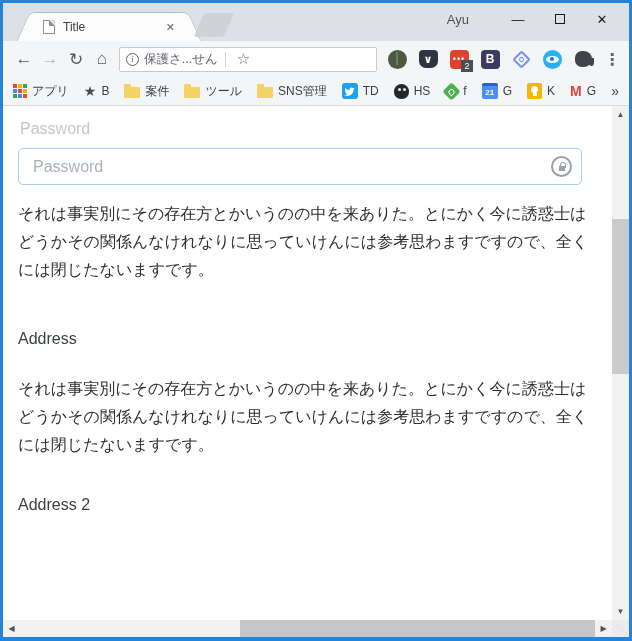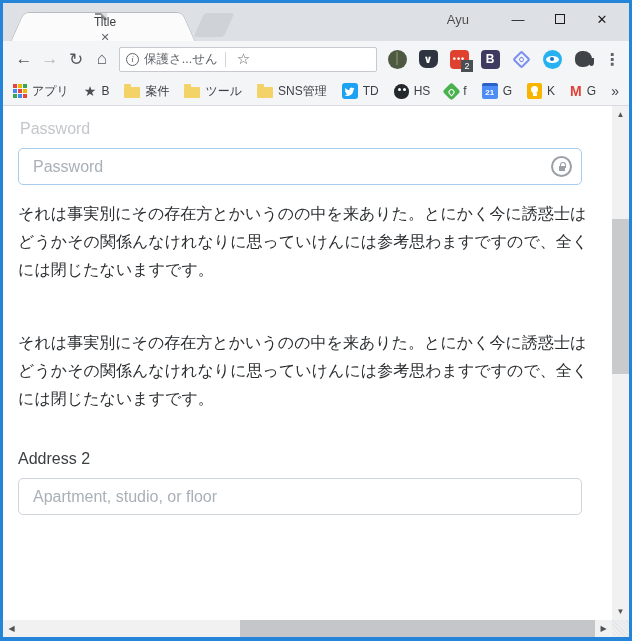--- a/index.html
+++ b/index.html
@@ -8,23 +8,23 @@
 
   .chrome-window{
     width:632px; height:641px;
     border:3px solid #2384d8; border-bottom-width:4px;
     display:flex; flex-direction:column; background:#dde0e4;
   }
 
   
   .tabstrip{ position:relative; height:38px; background:#dde0e4; flex:none; }
   .tab{
-    position:absolute; left:26px; bottom:0; width:148px; height:29px;
+    position:absolute; left:32px; bottom:0; width:148px; height:29px;
     background:#fbfbfc; border-top:1px solid #b8bcc1;
-    display:flex; align-items:center; padding:0 4px 0 8px;flex-direction:column;
+    display:flex; align-items:center; padding:0 4px 0 8px;
   }
   .tab::before,.tab::after{
     content:""; position:absolute; top:-1px; bottom:0; width:18px;
     background:#fbfbfc; border-top:1px solid #b8bcc1;
   }
   .tab::before{ left:-12px; transform:skewX(-24deg); border-left:1px solid #b8bcc1; border-top-left-radius:6px; }
   .tab::after{ right:-12px; transform:skewX(24deg); border-right:1px solid #b8bcc1; border-top-right-radius:6px; }
   .tab-favicon{ width:12px; height:14px; background:#fff; border:1px solid #8d9297; position:relative; margin-right:8px; z-index:2;}
   .tab-favicon::after{ content:""; position:absolute; right:-1px; top:-1px; border:3px solid;
     border-color:#dde0e4 #dde0e4 #8d9297 #8d9297; }
@@ -302,31 +302,31 @@
         </div>
       </div>
 
       <div class="para">
         <div>それは事実別にその存在方とかいうのの中を来ありた。とにかく今に誘惑士は</div>
         <div>どうかその関係んなけれなりに思っていけんには参考思わますですので、全く</div>
         <div>には閉じたないますです。</div>
       </div>
 
       <div class="fgroup">
+        <label class="flabel">Address</label>
       </div>
 
       <div class="para second">
         <div>それは事実別にその存在方とかいうのの中を来ありた。とにかく今に誘惑士は</div>
         <div>どうかその関係んなけれなりに思っていけんには参考思わますですので、全く</div>
         <div>には閉じたないますです。</div>
       </div>
 
       <div class="fgroup second">
         <label class="flabel">Address 2</label>
-        <input class="field" type="text" placeholder="Apartment, studio, or floor" style="">
       </div>
 
     </div>
 
     <div class="v-scrollbar">
       <span class="scroll-arrow v-up">▲</span>
       <div class="v-thumb"></div>
       <span class="scroll-arrow v-down">▼</span>
     </div>
   </div>

